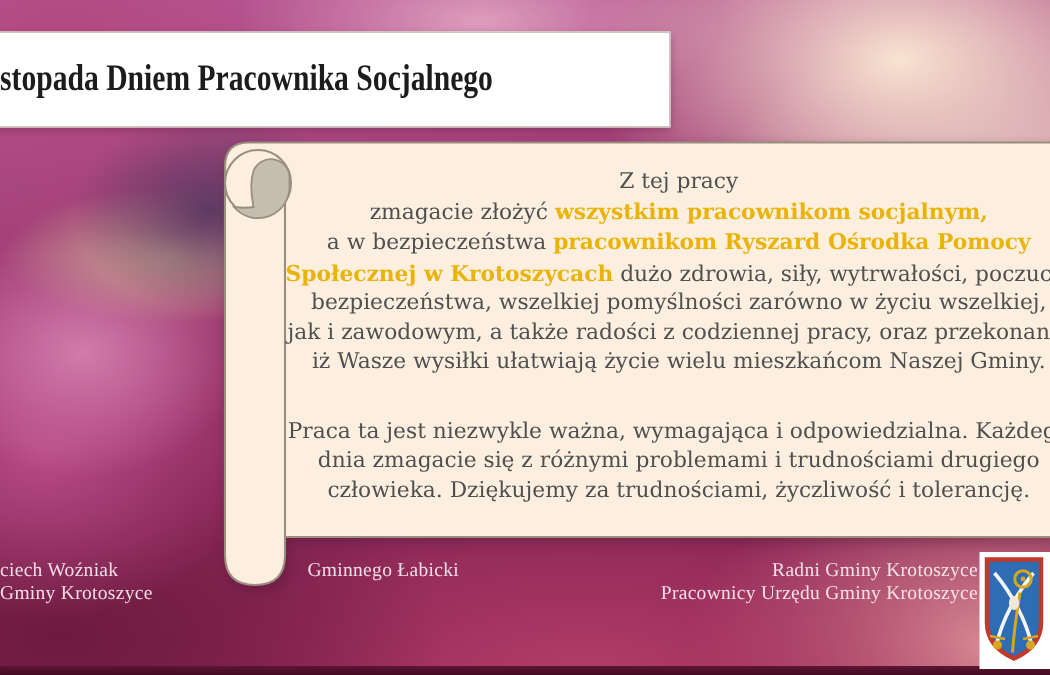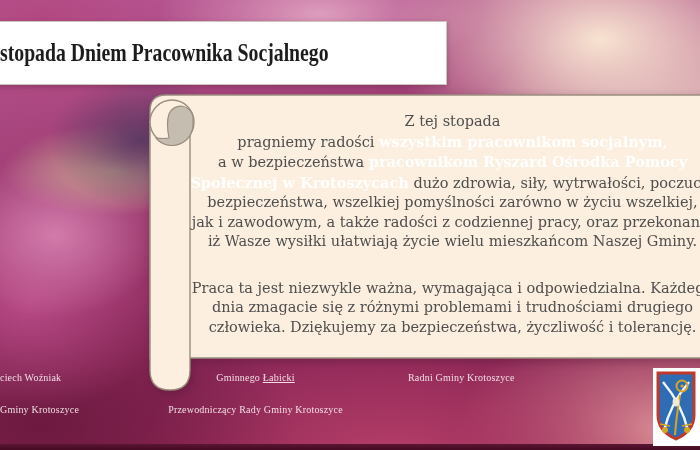--- a/index.html
+++ b/index.html
@@ -40,32 +40,32 @@
     white-space:nowrap;transform:scaleX(.79);transform-origin:left center;
   }
   
   .scroll-svg{position:absolute;left:148px;top:92px;filter:drop-shadow(2px 3px 4px rgba(70,20,45,.35));}
   .scroll-text{
     position:absolute;left:185px;top:112px;width:535px;
     text-align:center;color:#4f4f4f;font-size:14.5px;line-height:19.5px;
   }
   .scroll-text .para + .para{margin-top:27px;}
   .scroll-text .line{white-space:nowrap;}
-  .scroll-text .b{font-weight:bold;color:#ffffff;}
+  .scroll-text .b{font-weight:bold;color:#eab308;}
   
   .sig{
     position:absolute;color:rgba(250,238,241,.92);
-    font-family:"Liberation Serif",serif;font-size:10px;letter-spacing:.2px;
+    font-family:"Liberation Serif",serif;font-size:13px;letter-spacing:.2px;
   }
   .sig .l1{height:14px;}
-  .sig .l2{margin-top:18px;}
+  .sig .l2{margin-top:1px;}
   .sig-left{left:0;top:372px;text-align:left;}
   .sig-center{left:128px;top:372px;width:255px;text-align:center;}
-  .sig-right{left:408px;top:372px;width:232px;text-align:left;}
-  .u{text-decoration:underline;}
+  .sig-right{left:420px;top:372px;width:232px;text-align:right;}
+  .u{}
   
   .coa-panel{
     position:absolute;left:653px;top:368px;width:47px;height:78px;background:#ffffff;
   }
   .coa-panel svg{position:absolute;left:1px;top:1px;}
 </style>
 </head>
 <body>
 
 <div class="slide">
@@ -79,51 +79,51 @@
 
     <path d="M 2 30 L 2 278 Q 2 298 22 298 Q 42 298 42 278 L 42 40 Z" fill="#fcefdf" stroke="#9a8e80" stroke-width="1.4"></path>
 
     <circle cx="24" cy="30" r="22" fill="#fcefdf" stroke="#9a8e80" stroke-width="1.4"></circle>
 
     <path d="M 21 46 C 19 36 19 28 21 22 A 12.5 12.5 0 0 1 45 25 L 45 31 A 21 21 0 0 1 8 46 Q 16 47 21 46 Z" fill="#c6bdb1" stroke="#9a8e80" stroke-width="1.2"></path>
   </svg>
 
   <div class="scroll-text">
       <div class="para">
-        <div class="line"><span>Z tej stopada</span></div>
-        <div class="line"><span>pragniemy radości </span><span class="b">wszystkim pracownikom socjalnym,</span></div>
+        <div class="line"><span>Z tej pracy</span></div>
+        <div class="line"><span>zmagacie złożyć </span><span class="b">wszystkim pracownikom socjalnym,</span></div>
         <div class="line"><span>a w bezpieczeństwa </span><span class="b">pracownikom Ryszard Ośrodka Pomocy</span></div>
         <div class="line"><span class="b">Społecznej w Krotoszycach</span><span> dużo zdrowia, siły, wytrwałości, poczucia</span></div>
         <div class="line"><span>bezpieczeństwa, wszelkiej pomyślności zarówno w życiu wszelkiej,</span></div>
         <div class="line"><span>jak i zawodowym, a także radości z codziennej pracy, oraz przekonania</span></div>
         <div class="line"><span>iż Wasze wysiłki ułatwiają życie wielu mieszkańcom Naszej Gminy.</span></div>
       </div>
       <div class="para">
         <div class="line"><span>Praca ta jest niezwykle ważna, wymagająca i odpowiedzialna. Każdego</span></div>
         <div class="line"><span>dnia zmagacie się z różnymi problemami i trudnościami drugiego</span></div>
-        <div class="line"><span>człowieka. Dziękujemy za bezpieczeństwa, życzliwość i tolerancję.</span></div>
+        <div class="line"><span>człowieka. Dziękujemy za trudnościami, życzliwość i tolerancję.</span></div>
       </div>
     </div>
 
   <div class="banner">
     <span class="banner-title">stopada Dniem Pracownika Socjalnego</span>
   </div>
 
   <div class="sig sig-left">
     <div class="l1">ciech Woźniak</div>
     <div class="l2">Gminy Krotoszyce</div>
   </div>
 
   <div class="sig sig-center">
     <div class="l1"><span>Gminnego </span><span class="u">Łabicki</span></div>
-    <div class="l2">Przewodniczący Rady Gminy Krotoszyce</div>
   </div>
 
   <div class="sig sig-right">
     <div class="l1">Radni Gminy Krotoszyce</div>
+    <div class="l2">Pracownicy Urzędu Gminy Krotoszyce</div>
   </div>
 
   <div class="coa-panel">
     <svg width="44" height="76" viewBox="0 0 44 76">
       <path d="M 4 4 L 40 4 L 40 46 Q 40 62 22 70 Q 4 62 4 46 Z" fill="#2e6cb4" stroke="#c0392b" stroke-width="3"></path>
       <path d="M 10 62 C 14 44 24 26 35 13" fill="none" stroke="#f2f5f8" stroke-width="2.4"></path>
       <path d="M 34 62 C 30 44 20 26 9 13" fill="none" stroke="#f2f5f8" stroke-width="2.4"></path>
       <path d="M 21 66 C 22 52 24 38 26 26" fill="none" stroke="#d8a520" stroke-width="2"></path>
       <circle cx="28" cy="17" r="5.5" fill="none" stroke="#d8a520" stroke-width="2"></circle>
       <circle cx="28" cy="17" r="1.6" fill="#d8a520"></circle>

